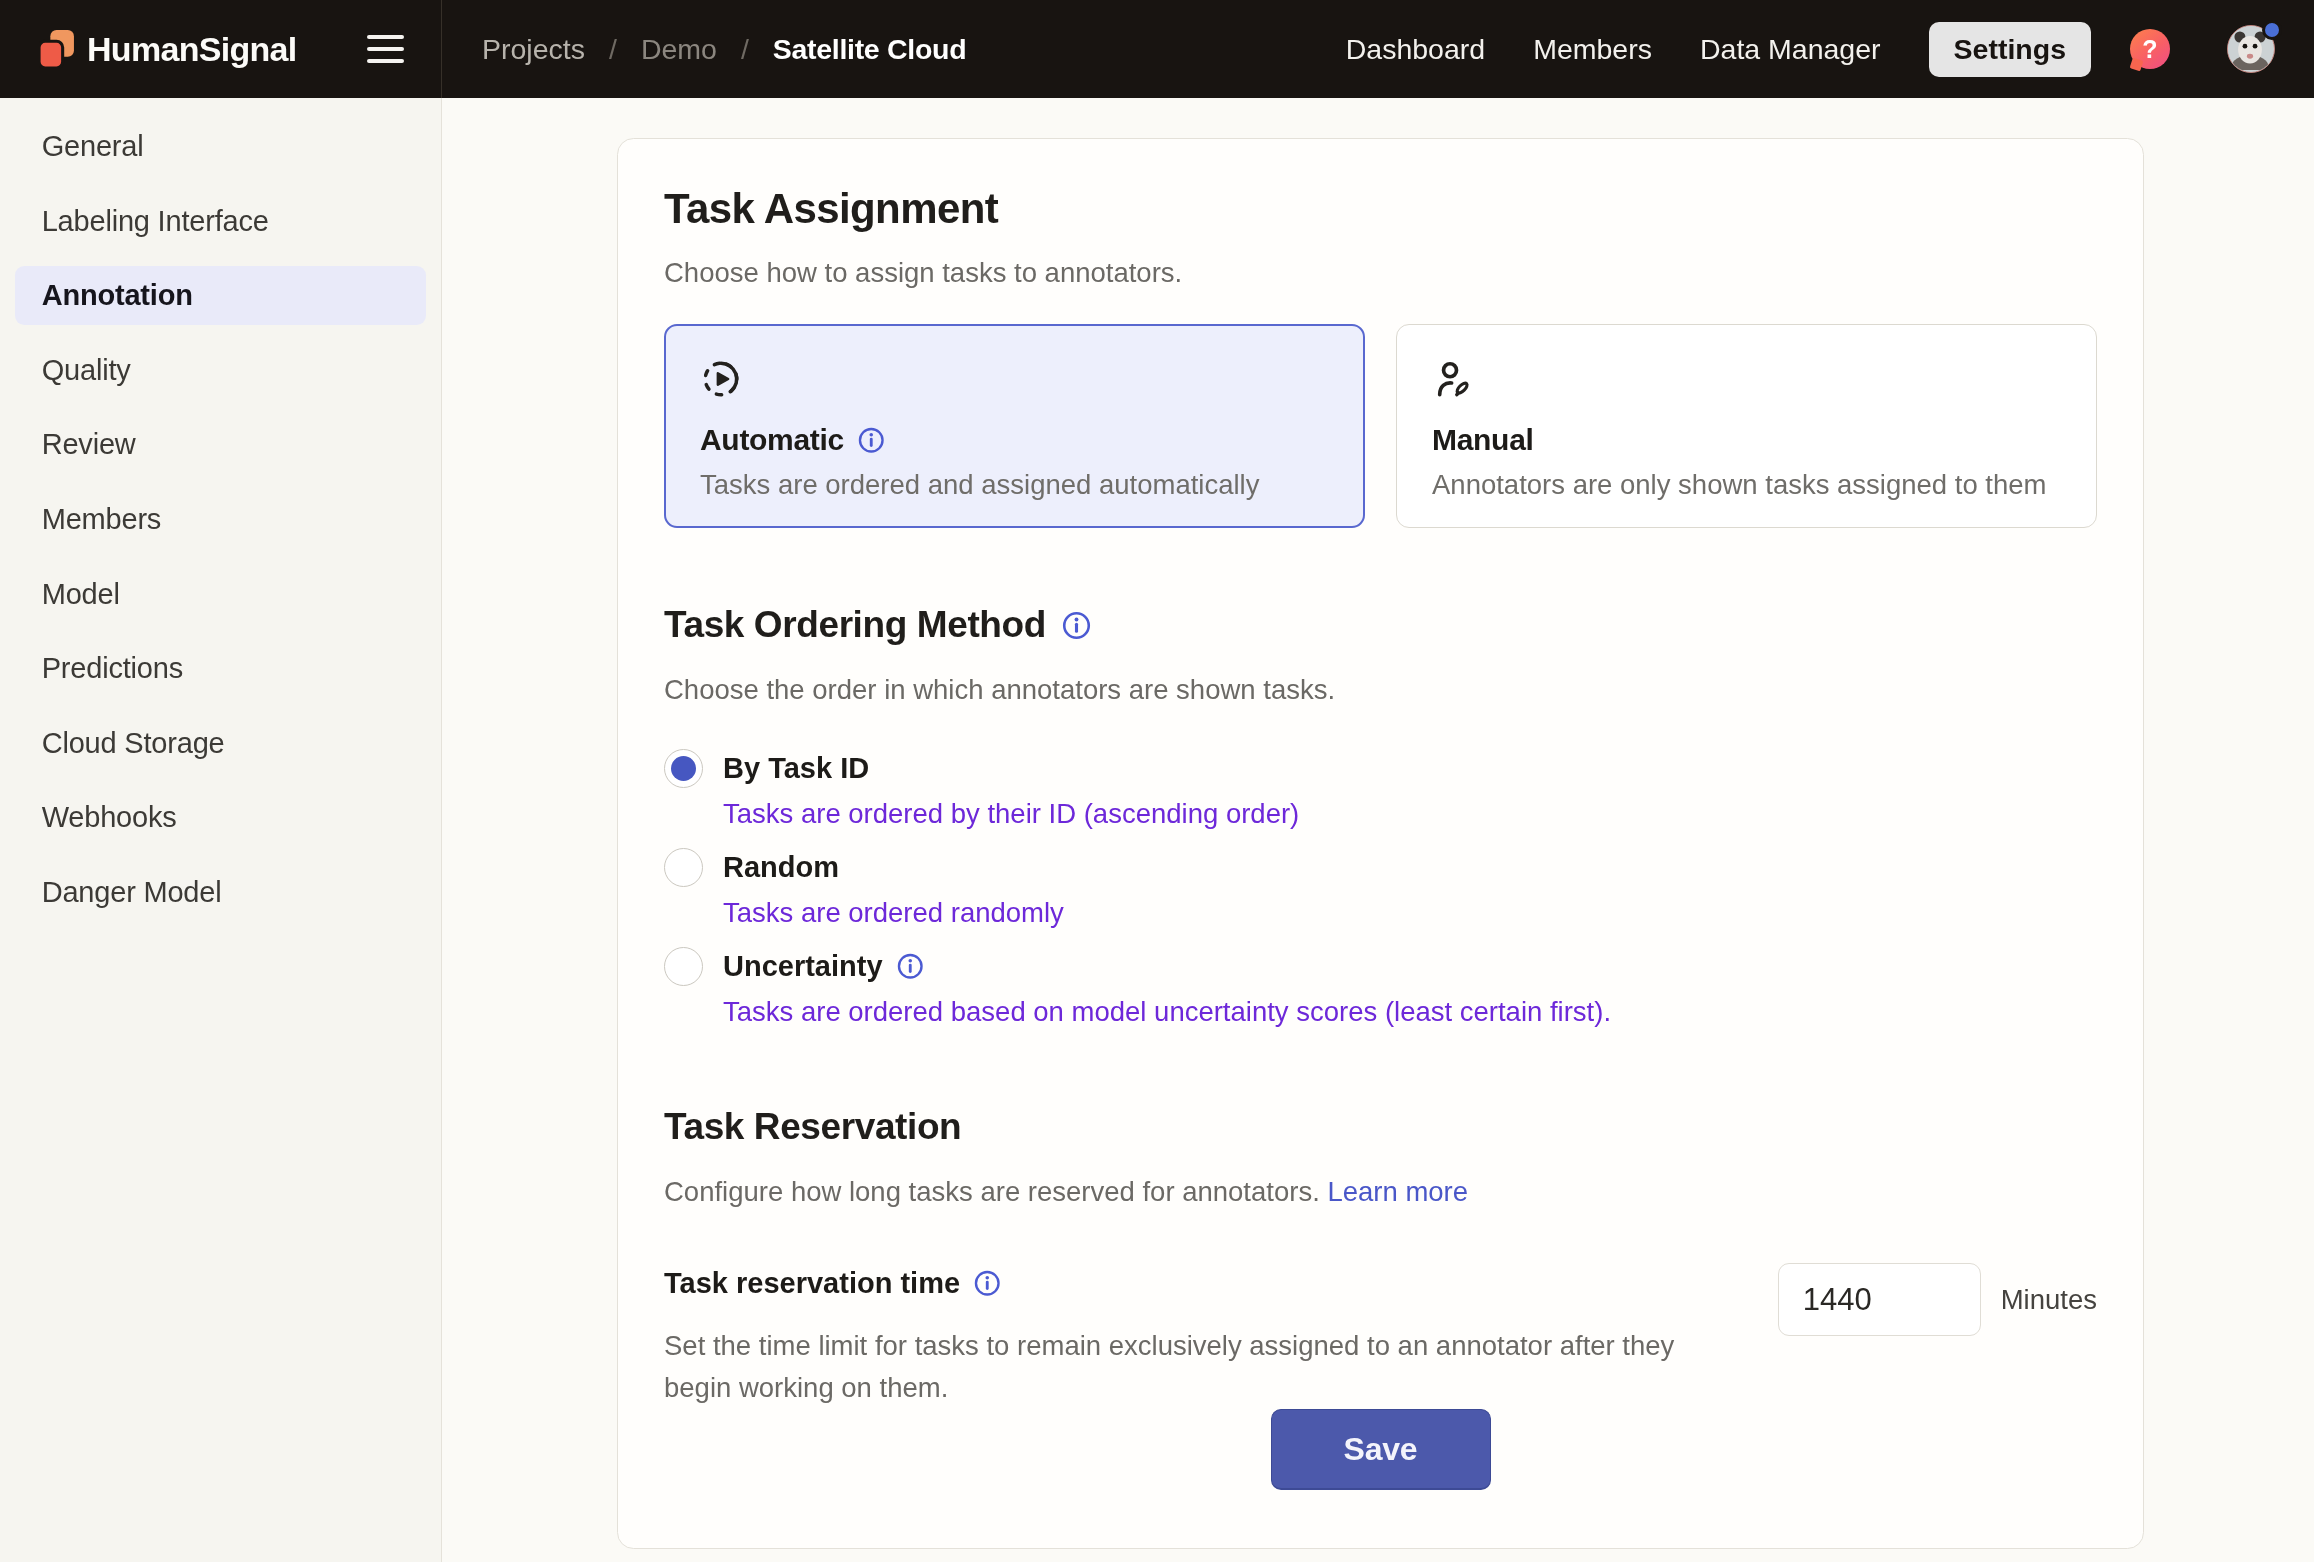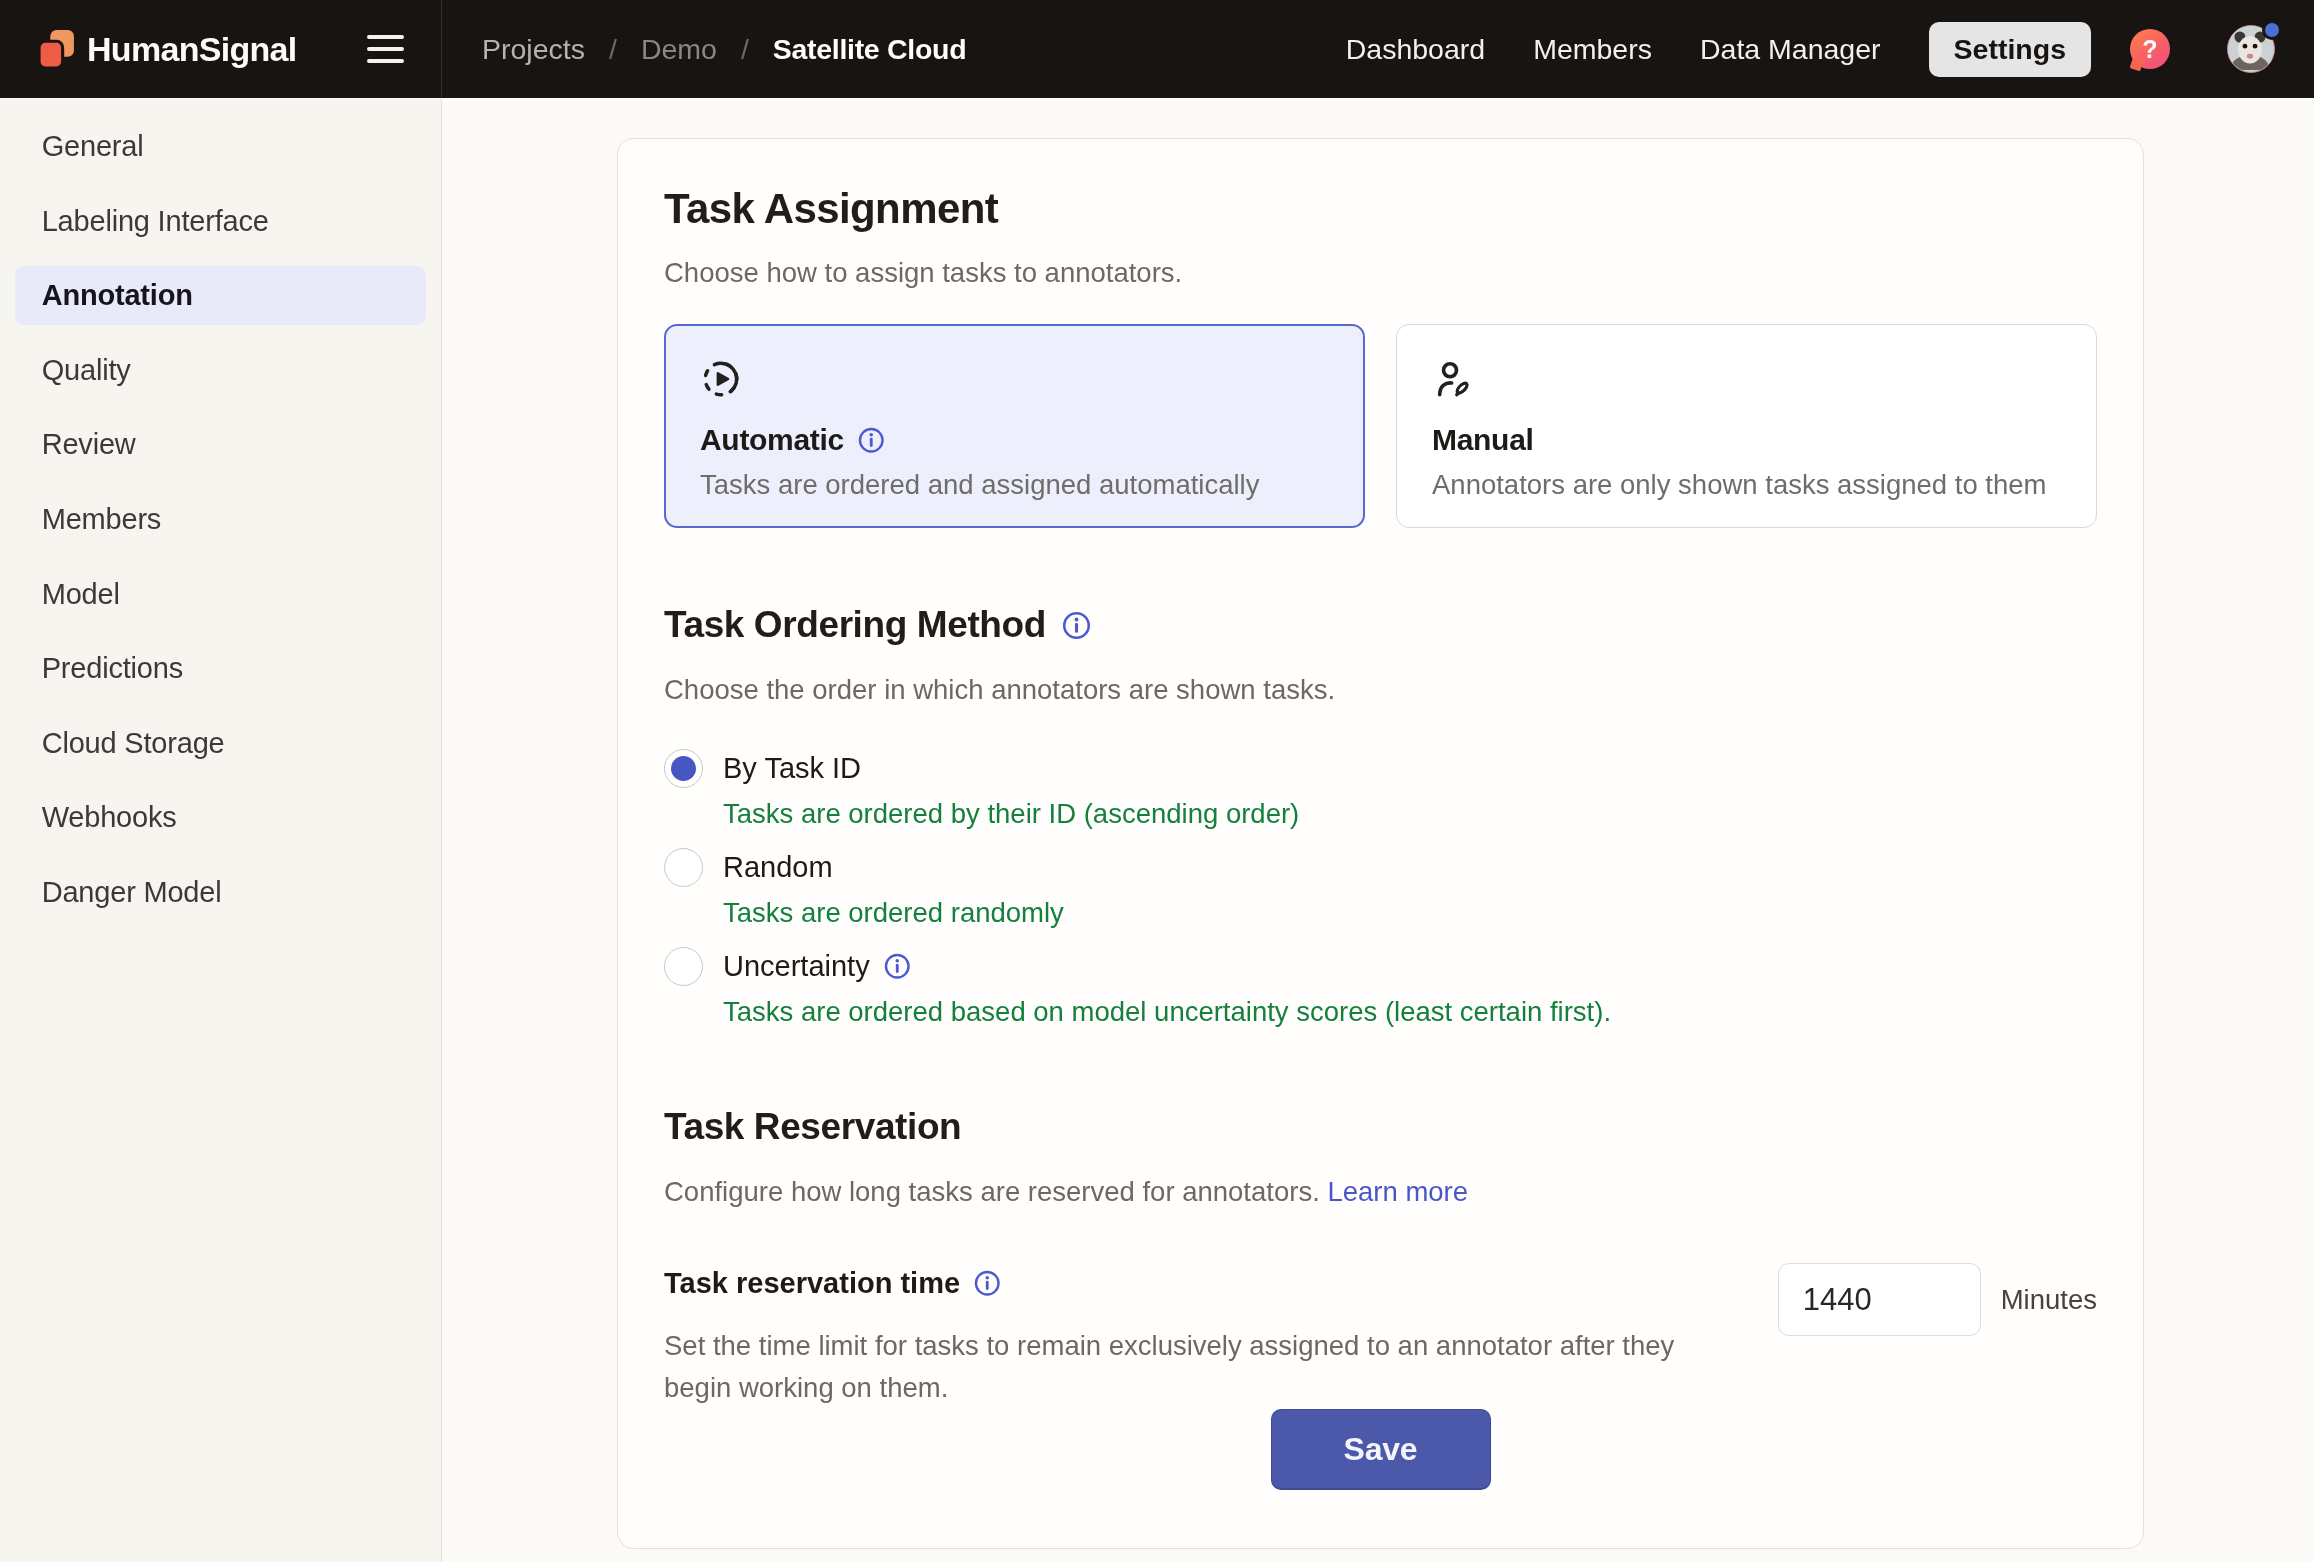--- a/index.html
+++ b/index.html
@@ -106,22 +106,22 @@
   
   .radio-group { margin-top:40px; }
   .radio-option { display:grid; grid-template-columns:39px 1fr; column-gap:20px; margin-bottom:14.7px; }
   .radio-circle {
     width:39px; height:39px; border-radius:50%; border:1.8px solid #cbc8c0; background:#fff;
     display:flex; align-items:center; justify-content:center; cursor:pointer; margin-top:0.9px;
   }
   .radio-circle.checked::after {
     content:""; width:25px; height:25px; border-radius:50%; background:#4657c1; display:block;
   }
-  .radio-label { font-size:29px; font-weight:400; color:#1d1b18; line-height:40px; display:flex; align-items:center; gap:13px; cursor:pointer; }
-  .radio-desc { grid-column:2; font-size:27.5px; color:#15803d; line-height:37px; margin-top:7.3px; }
+  .radio-label { font-size:29px; font-weight:700; color:#1d1b18; line-height:40px; display:flex; align-items:center; gap:13px; cursor:pointer; }
+  .radio-desc { grid-column:2; font-size:27.5px; color:#6d28d9; line-height:37px; margin-top:7.3px; }
 
   .learn-more { color:#4a57c8; cursor:pointer; }
 
   
   .res-row { display:flex; align-items:flex-start; margin-top:53px; }
   .res-left { width:1084px; }
   .field-label { font-size:29px; font-weight:700; color:#1d1b18; line-height:40px; display:flex; align-items:center; gap:13px; }
   .field-desc { font-size:27.5px; color:#6b6965; line-height:42px; margin-top:22px; }
   .res-right { margin-left:auto; display:flex; align-items:center; }
   .minutes-input {

